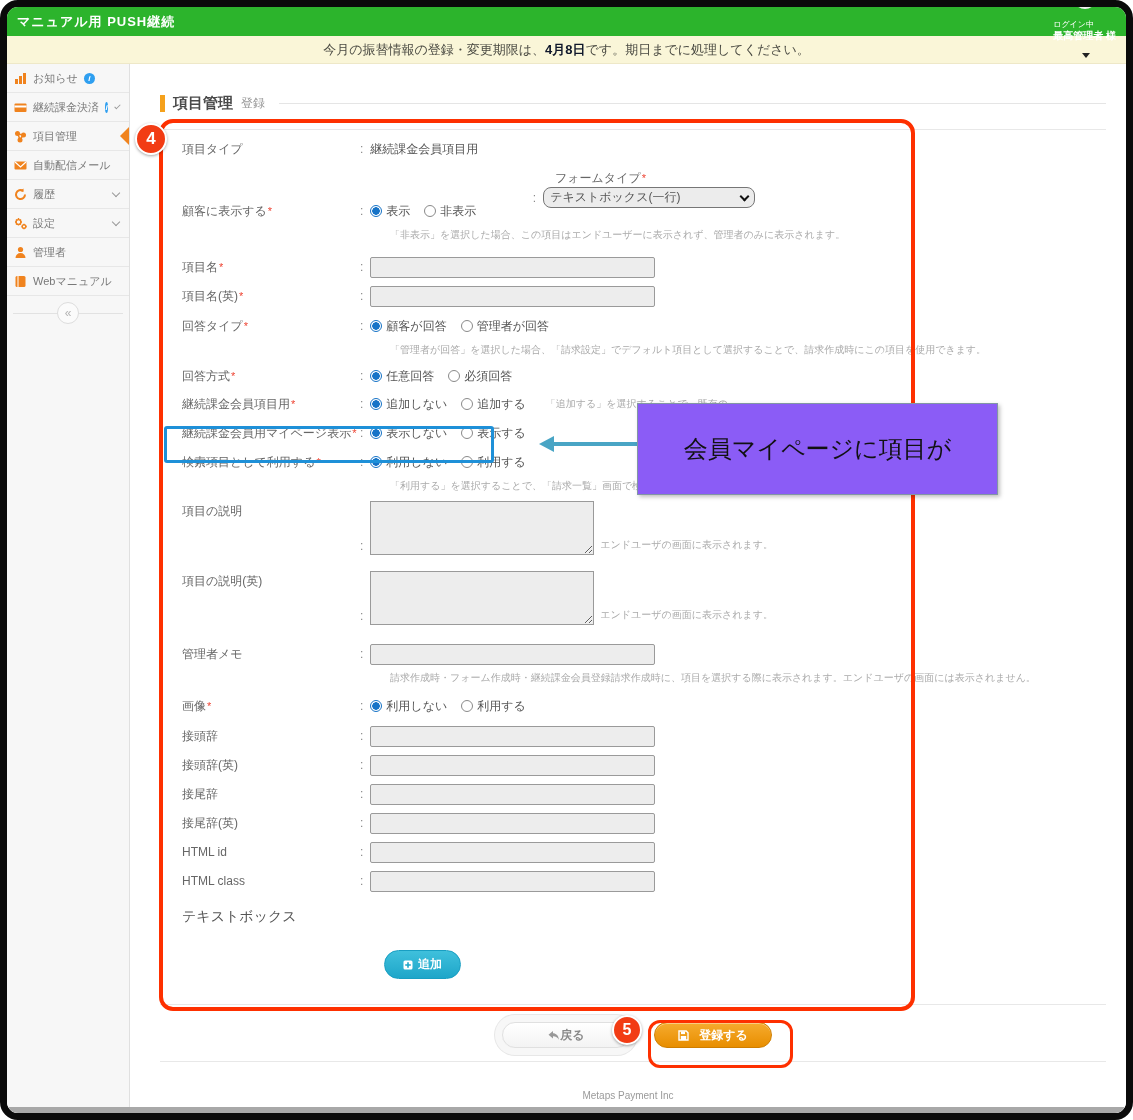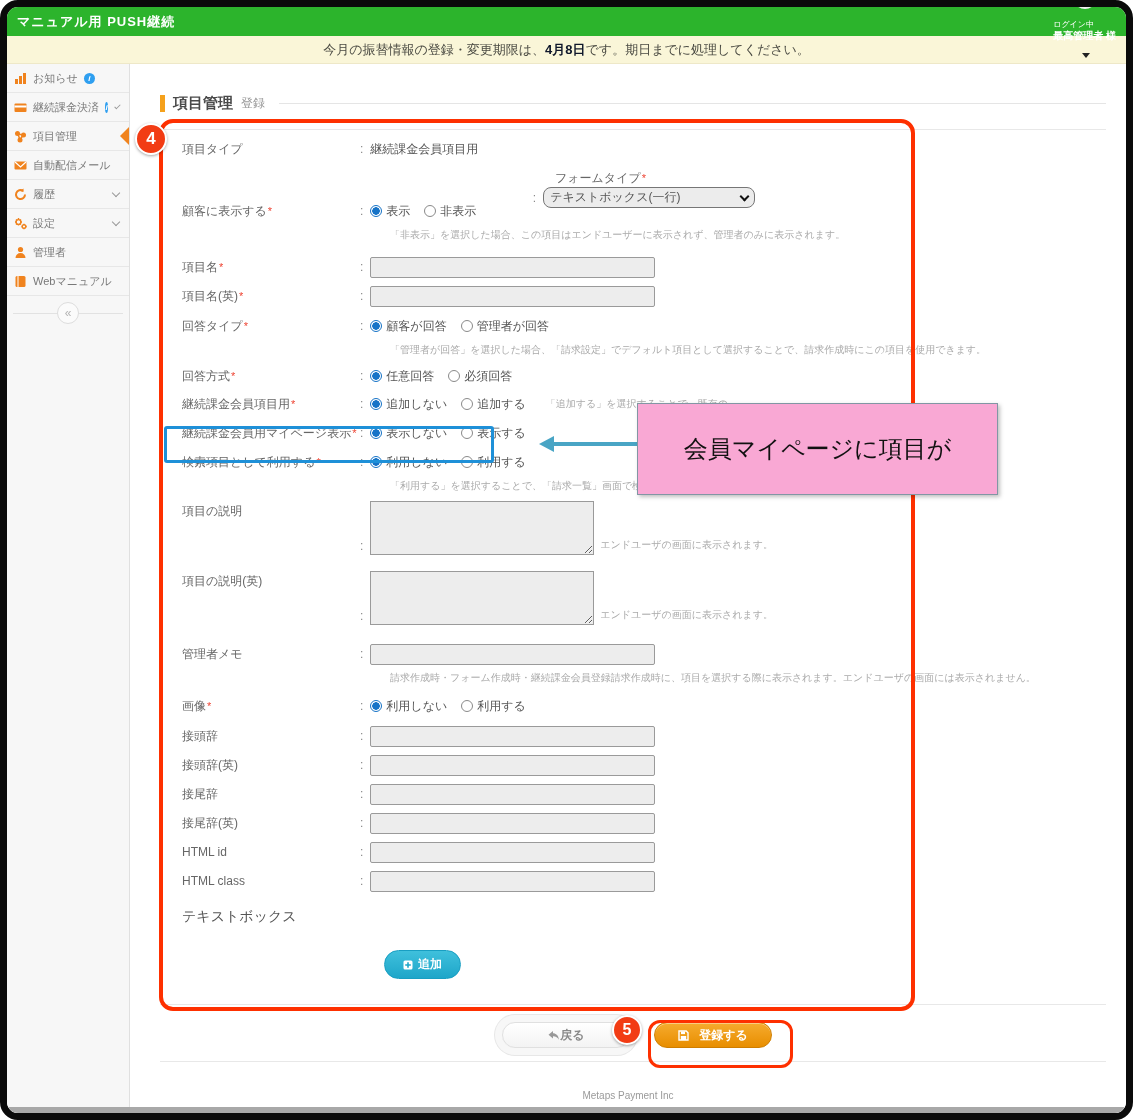--- a/index.html
+++ b/index.html
@@ -113,21 +113,21 @@
   .blue-box { left:157px; top:419px; width:330px; height:37px; border:3px solid #1e90d8;
               border-radius:3px; z-index:4; }
   .badge { border-radius:50%; background:#f23c14; border:2px solid #fff; color:#fff; font-weight:bold;
            display:flex; align-items:center; justify-content:center; z-index:7;
            box-shadow:0 1px 3px rgba(0,0,0,.35); }
   .badge4 { left:128px; top:116px; width:32px; height:32px; font-size:17px; }
   .badge5 { left:605px; top:1008px; width:30px; height:30px; font-size:16px; }
   .arrow-line { left:546px; top:435px; width:84px; height:4px; background:#49a5c5; z-index:5; }
   .arrow-head { left:532px; top:429px; width:0; height:0; border-top:8px solid transparent;
                 border-bottom:8px solid transparent; border-right:15px solid #49a5c5; z-index:5; }
-  .callout { left:630px; top:396px; width:361px; height:92px; background:#f9a8d4;
+  .callout { left:630px; top:396px; width:361px; height:92px; background:#8b5cf6;
              border:1px solid #8296a4; box-shadow:2px 2px 4px rgba(0,0,0,.25); z-index:6;
              display:flex; flex-direction:column; align-items:center; justify-content:center; }
   .callout div { font-size:24px; color:#111; line-height:36px; }
   .hscrollbar { left:0; right:0; top:1100px; height:9px; background:#a8a8a8; z-index:2; pointer-events:auto; }
 </style>
 </head>
 <body>
 
 <div class="frame">
 

